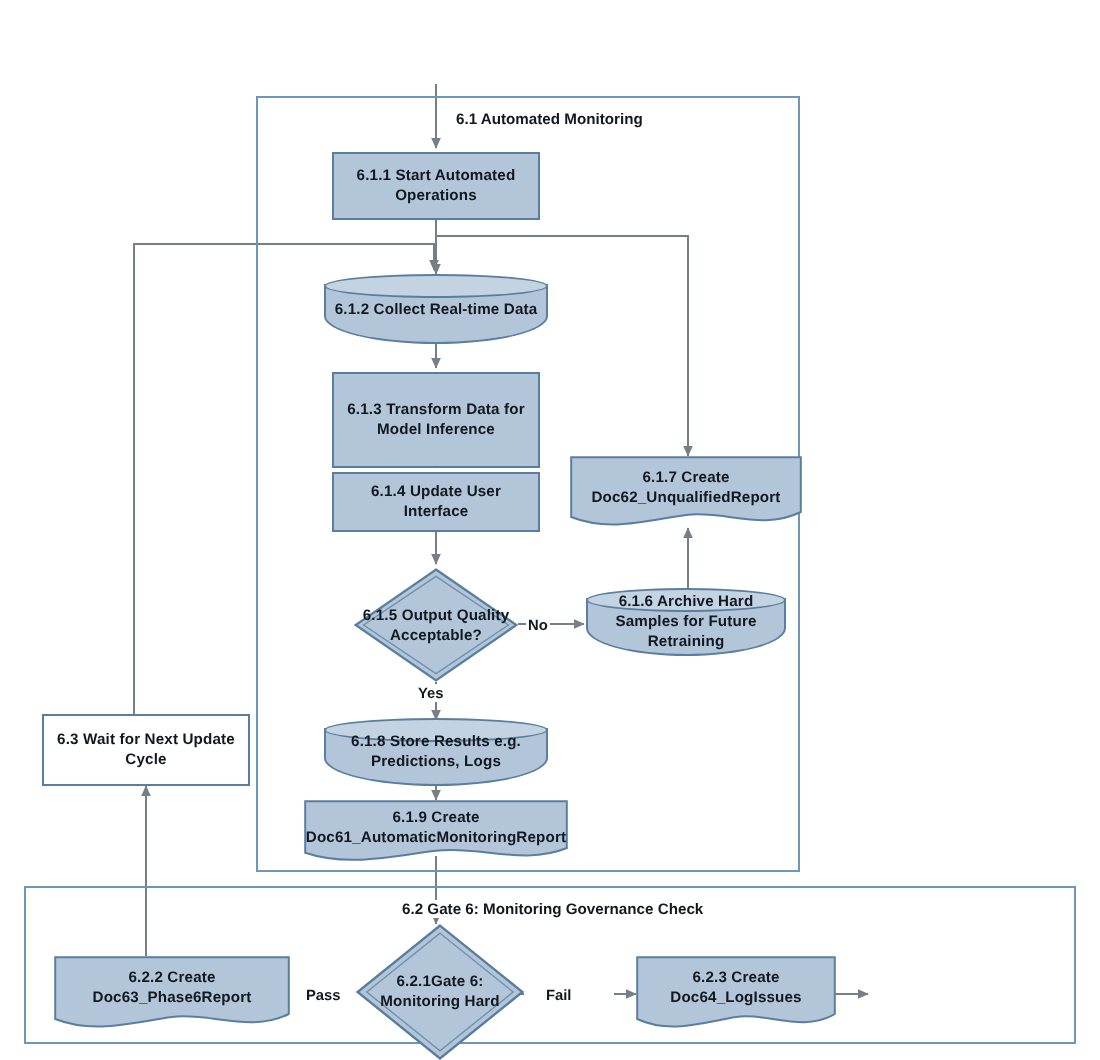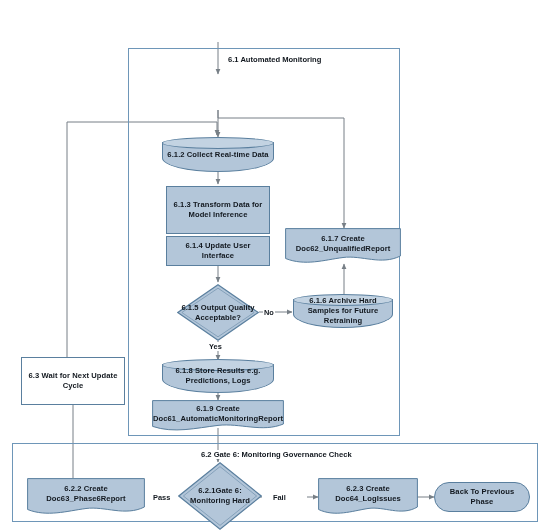--- a/index.html
+++ b/index.html
@@ -105,20 +105,23 @@
     </g>
   </svg>
 
   <div class="group" style="left:128px;top:48px;width:272px;height:388px;"></div>
   <div class="grouplabel" style="left:224px;top:55px;">6.1 Automated Monitoring</div>
 
   <div class="group" style="left:12px;top:443px;width:526px;height:79px;"></div>
   <div class="grouplabel" style="left:197px;top:450px;">6.2 Gate 6: Monitoring Governance Check</div>
 
 
+  <div class="node proc" style="left:166px;top:76px;width:104px;height:34px;">
+    <span>6.1.1 Start Automated Operations</span>
+  </div>
 
   <div class="node cyl" style="left:162px;top:137px;width:112px;height:35px;">
     <div class="body"></div>
     <div class="lid"></div>
     <span>6.1.2 Collect Real-time Data</span>
   </div>
 
   <div class="node proc" style="left:166px;top:186px;width:104px;height:48px;">
     <span>6.1.3 Transform Data for Model Inference</span>
   </div>
@@ -154,21 +157,21 @@
     <span>6.1.8 Store Results e.g. Predictions, Logs</span>
   </div>
 
   <div class="node docshape" style="left:152px;top:400px;width:132px;height:32px;">
     <svg class="sh" viewBox="0 0 132 32" preserveAspectRatio="none">
       <path d="M0.6,0.6 H131.4 V24 C110,32.8 88,22.8 66,25.4 C44,28 22,33.6 0.6,26.4 Z" fill="#b3c6d9" stroke="#5a7f9e" stroke-width="1"></path>
     </svg>
     <span style="margin-bottom:5px;">6.1.9 Create Doc61_AutomaticMonitoringReport</span>
   </div>
 
-  <div class="node plain" style="left:21px;top:357px;width:104px;height:48px;">
+  <div class="node plain" style="left:21px;top:357px;width:104px;height:36px;">
     <span>6.3 Wait for Next Update Cycle</span>
   </div>
 
   <div class="node diamond" style="left:178px;top:462px;width:84px;height:68px;">
     <svg class="sh" viewBox="0 0 84 68" preserveAspectRatio="none">
       <polygon points="42,0.8 83.2,34 42,67.2 0.8,34" fill="#b3c6d9" stroke="#5a7f9e" stroke-width="1.2"></polygon>
       <polygon points="42,4.6 78.6,34 42,63.4 5.4,34" fill="none" stroke="#5a7f9e" stroke-width="0.7" opacity="0.75"></polygon>
     </svg>
     <span>6.2.1Gate 6: Monitoring Hard</span>
   </div>
@@ -180,22 +183,19 @@
     <span style="margin-bottom:6px;">6.2.2 Create Doc63_Phase6Report</span>
   </div>
 
   <div class="node docshape" style="left:318px;top:478px;width:100px;height:38px;">
     <svg class="sh" viewBox="0 0 100 38" preserveAspectRatio="none">
       <path d="M0.6,0.6 H99.4 V29 C83,38.6 66,28 50,30.5 C34,33 17,39.2 0.6,31.5 Z" fill="#b3c6d9" stroke="#5a7f9e" stroke-width="1"></path>
     </svg>
     <span style="margin-bottom:6px;">6.2.3 Create Doc64_LogIssues</span>
   </div>
 
-  <div class="node term" style="left:434px;top:482px;width:96px;height:30px;">
-    <span>Back To Previous Phase</span>
-  </div>
 
   <div class="elabel" style="left:263px;top:308px;">No</div>
   <div class="elabel" style="left:208px;top:342px;">Yes</div>
   <div class="elabel" style="left:152px;top:493px;">Pass</div>
   <div class="elabel" style="left:272px;top:493px;">Fail</div>
 
 </div>
 
 </body></html>

